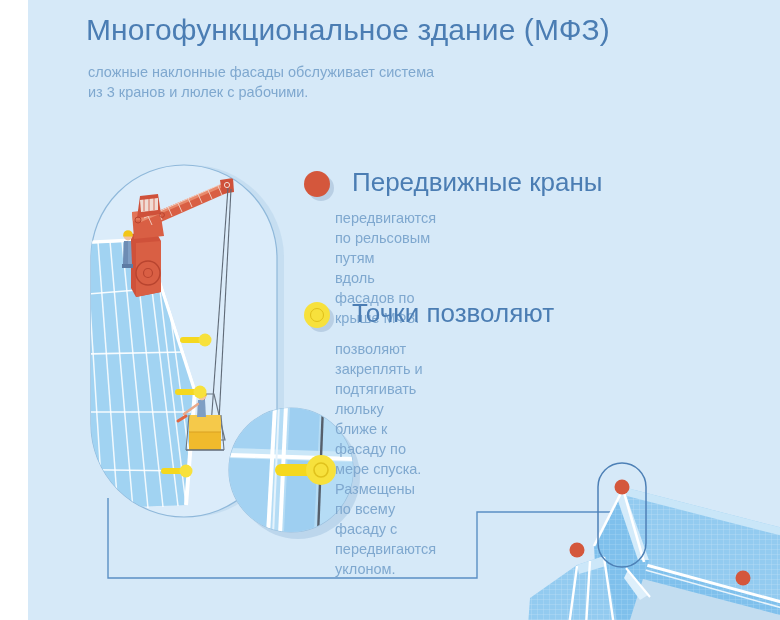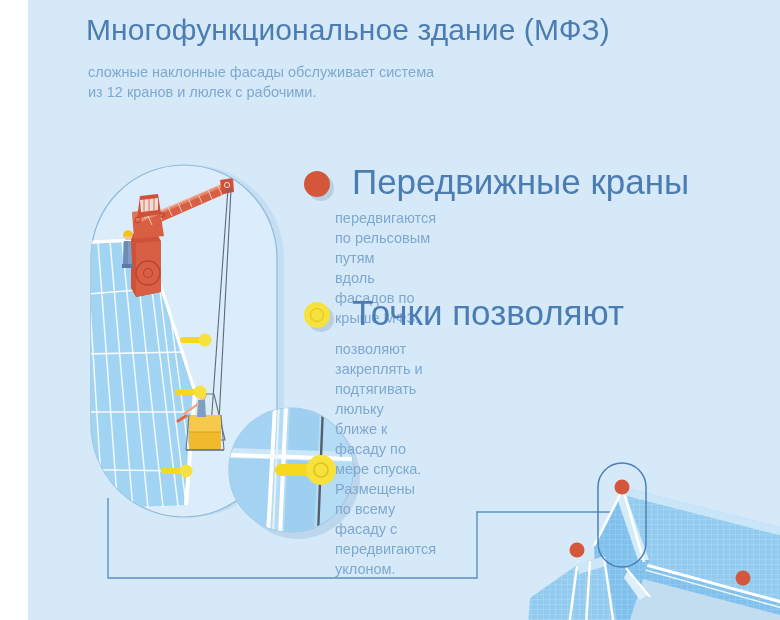--- a/index.html
+++ b/index.html
@@ -83,21 +83,21 @@
     left: 6px; top: 6px;
     width: 14px; height: 14px;
     border-radius: 50%;
     border: 1.6px solid #e0bf18;
     box-sizing: border-box;
   }
   .legend-heading {
     position: absolute;
     left: 48px;
     top: 0;
-    font-size: 35px;
+    font-size: 26px;
     line-height: 34px;
     color: #4b7db3;
     white-space: nowrap;
   }
   .legend-desc {
     position: absolute;
     left: 31px;
     top: 43px;
     font-size: 14.5px;
     line-height: 20px;
@@ -339,21 +339,21 @@
     </g>
 
     <g>
       <path d="M570,487 A24,24 0 0 1 618,487 L618,543 A24,24 0 0 1 570,543 Z" fill="none" stroke="#4d80b6" stroke-width="1.5"></path>
     </g>
   </svg>
 
   <div id="header">
     <div id="title">Многофункциональное здание (МФЗ)</div>
     <div id="subtitle">сложные наклонные фасады обслуживает система
-из 12 кранов и люлек с рабочими.</div>
+из 3 кранов и люлек с рабочими.</div>
   </div>
 
   <div class="legend-block" id="legend-crane">
     <div class="legend-marker">
       <div class="shadow"></div>
       <div class="disc" style="background:#d4573c;"></div>
     </div>
     <div class="legend-heading">Передвижные краны</div>
     <div class="legend-desc">передвигаются по рельсовым путям
 вдоль фасадов по крыше МФЗ.</div>

